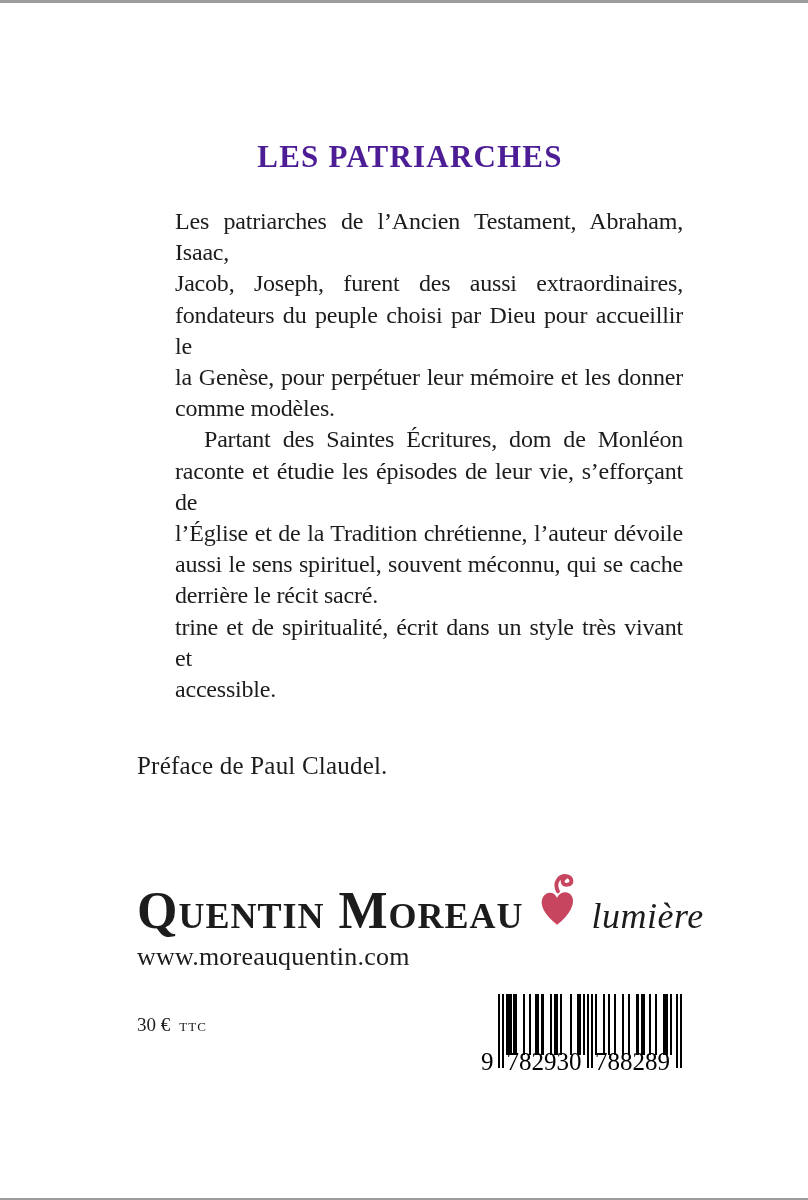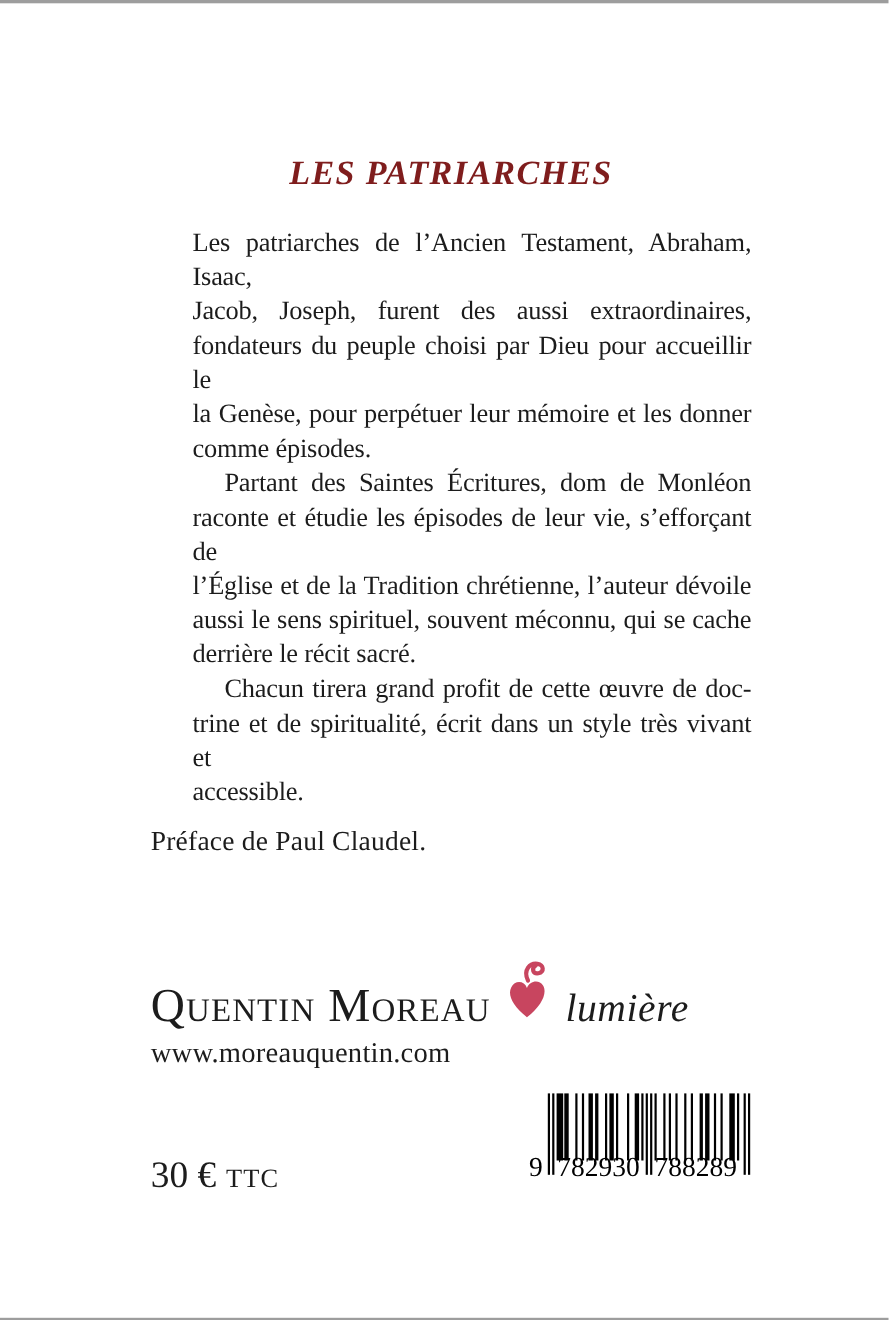--- a/index.html
+++ b/index.html
@@ -26,59 +26,58 @@
 
   .preface{
     position:absolute;top:752px;left:137px;
     font-size:25px;letter-spacing:0.2px;
   }
 
   .publisher{
     position:absolute;top:872px;left:137px;height:62px;
     display:flex;align-items:baseline;gap:13px;
   }
-  .pub-name{font-variant:small-caps;font-size:43px;letter-spacing:1px;}
+  .pub-name{font-variant:small-caps;font-size:52px;letter-spacing:1px;font-weight:bold;}
   .pub-logo{margin-bottom:-12px;}
   .pub-role{font-style:italic;font-size:36px;letter-spacing:0.5px;}
 
   .website{position:absolute;top:942px;left:137px;font-size:26px;letter-spacing:0.2px;}
 
-  .price{position:absolute;top:1014px;left:137px;font-size:34px;margin-top:36px;}
+  .price{position:absolute;top:1014px;left:137px;font-size:19px;}
   .price .tax{font-variant:small-caps;text-transform:lowercase;margin-left:9px;letter-spacing:1px;}
 
   .barcode{position:absolute;left:481px;top:994px;width:204px;height:90px;}
   .bars{position:absolute;left:17px;top:0;width:184px;height:74px;}
   .bar{position:absolute;top:0;height:61px;background:#000;}
   .bar.guard{height:74px;}
   .bc-digit{position:absolute;font-size:25px;line-height:25px;color:#000;}
   .bc-first{left:0;top:55px;}
   .bc-left{left:23px;top:55px;width:80px;text-align:center;}
   .bc-right{left:114px;top:55px;width:80px;text-align:left;}
 </style>
 </head>
 <body>
 
 <div class="page">
   <div class="edge top"></div>
   <div class="edge bottom"></div>
 
-  <div class="title" style="color: #7f1d1d; font-style: italic;">LES PATRIARCHES</div>
+  <div class="title" style="color: #4c1d95;">LES PATRIARCHES</div>
 
   <div class="text-block" id="paragraphs">
       <div class="line" style="">Les patriarches de l’Ancien Testament, Abraham, Isaac,</div>
       <div class="line" style="">Jacob, Joseph, furent des aussi extraordinaires,</div>
       <div class="line" style="">fondateurs du peuple choisi par Dieu pour accueillir le</div>
       <div class="line" style="">la Genèse, pour perpétuer leur mémoire et les donner</div>
-      <div class="line last" style="">comme épisodes.</div>
+      <div class="line last" style="">comme modèles.</div>
       <div class="line indent" style="">Partant des Saintes Écritures, dom de Monléon</div>
       <div class="line" style="">raconte et étudie les épisodes de leur vie, s’efforçant de</div>
       <div class="line" style="">l’Église et de la Tradition chrétienne, l’auteur dévoile</div>
       <div class="line" style="">aussi le sens spirituel, souvent méconnu, qui se cache</div>
       <div class="line last" style="">derrière le récit sacré.</div>
-      <div class="line indent" style="">Chacun tirera grand profit de cette œuvre de doc-</div>
       <div class="line" style="">trine et de spiritualité, écrit dans un style très vivant et</div>
       <div class="line last" style="">accessible.</div>
     </div>
 
   <div class="preface">Préface de Paul Claudel.</div>
 
   <div class="publisher">
     <span class="pub-name">Quentin Moreau</span>
     <span class="pub-logo" id="logo-wrap" style="color: rgb(200, 69, 95);">
       <svg viewBox="0 0 44 58" width="42" height="56" aria-hidden="true">

